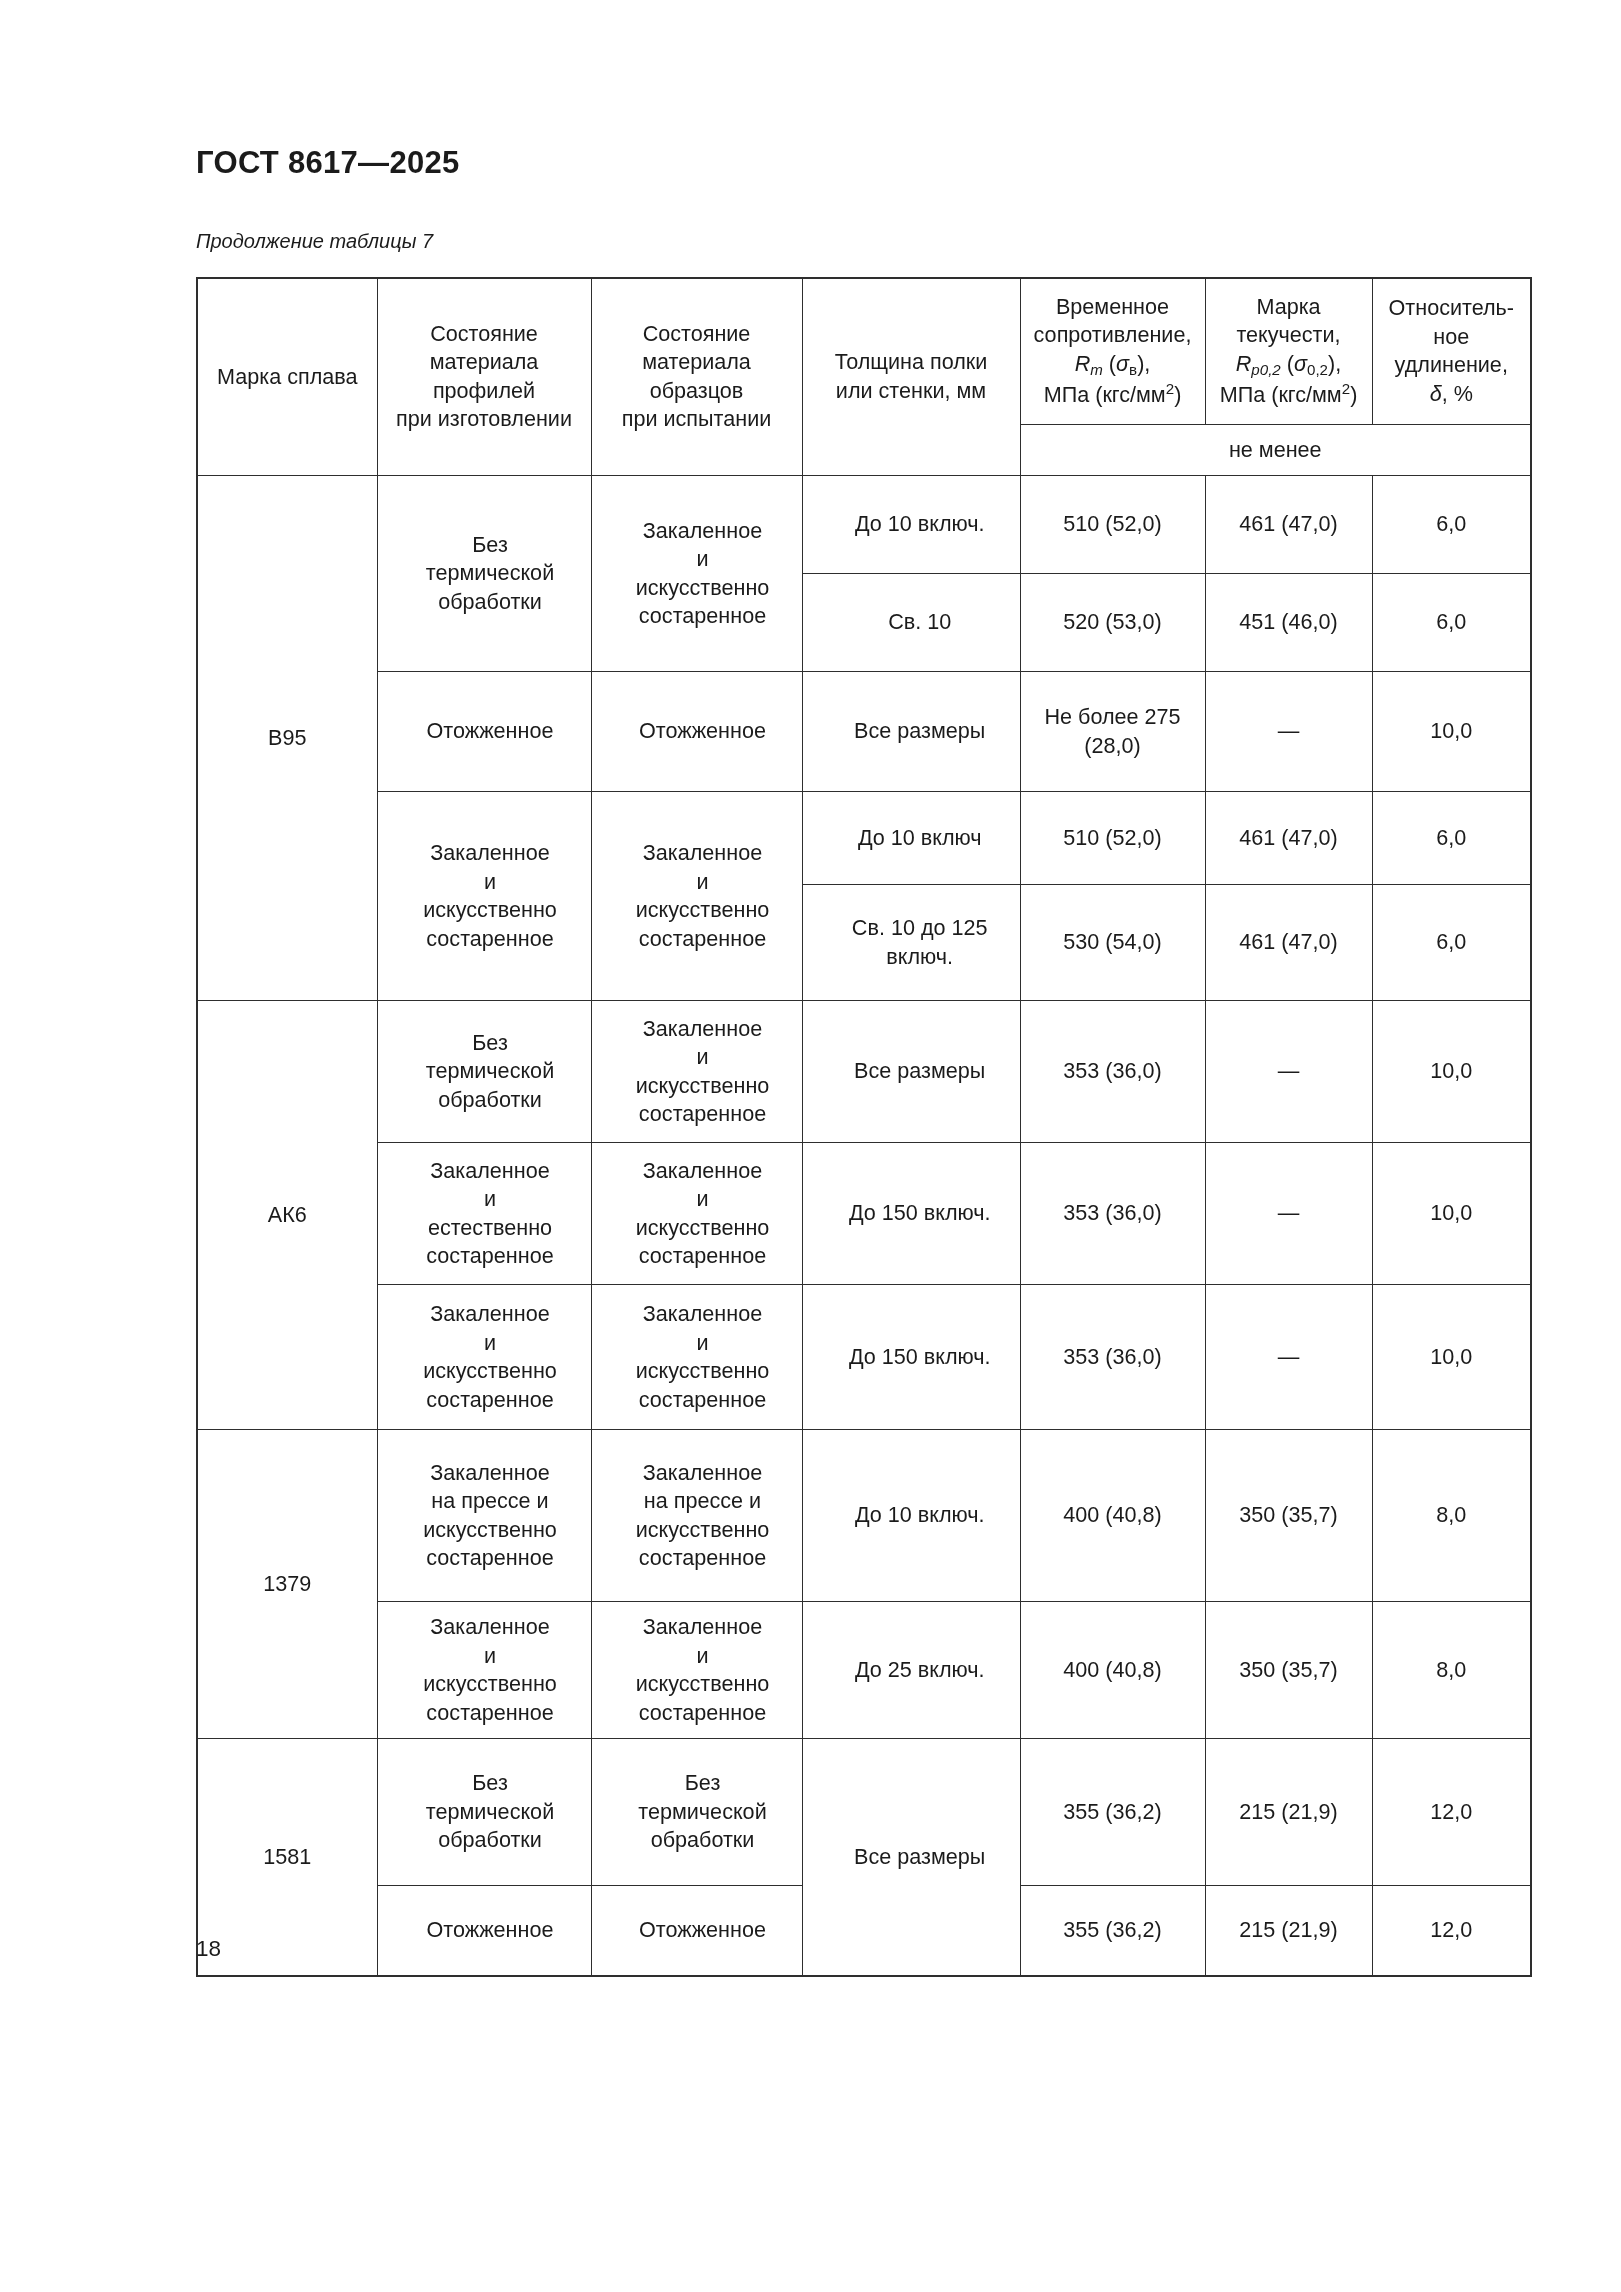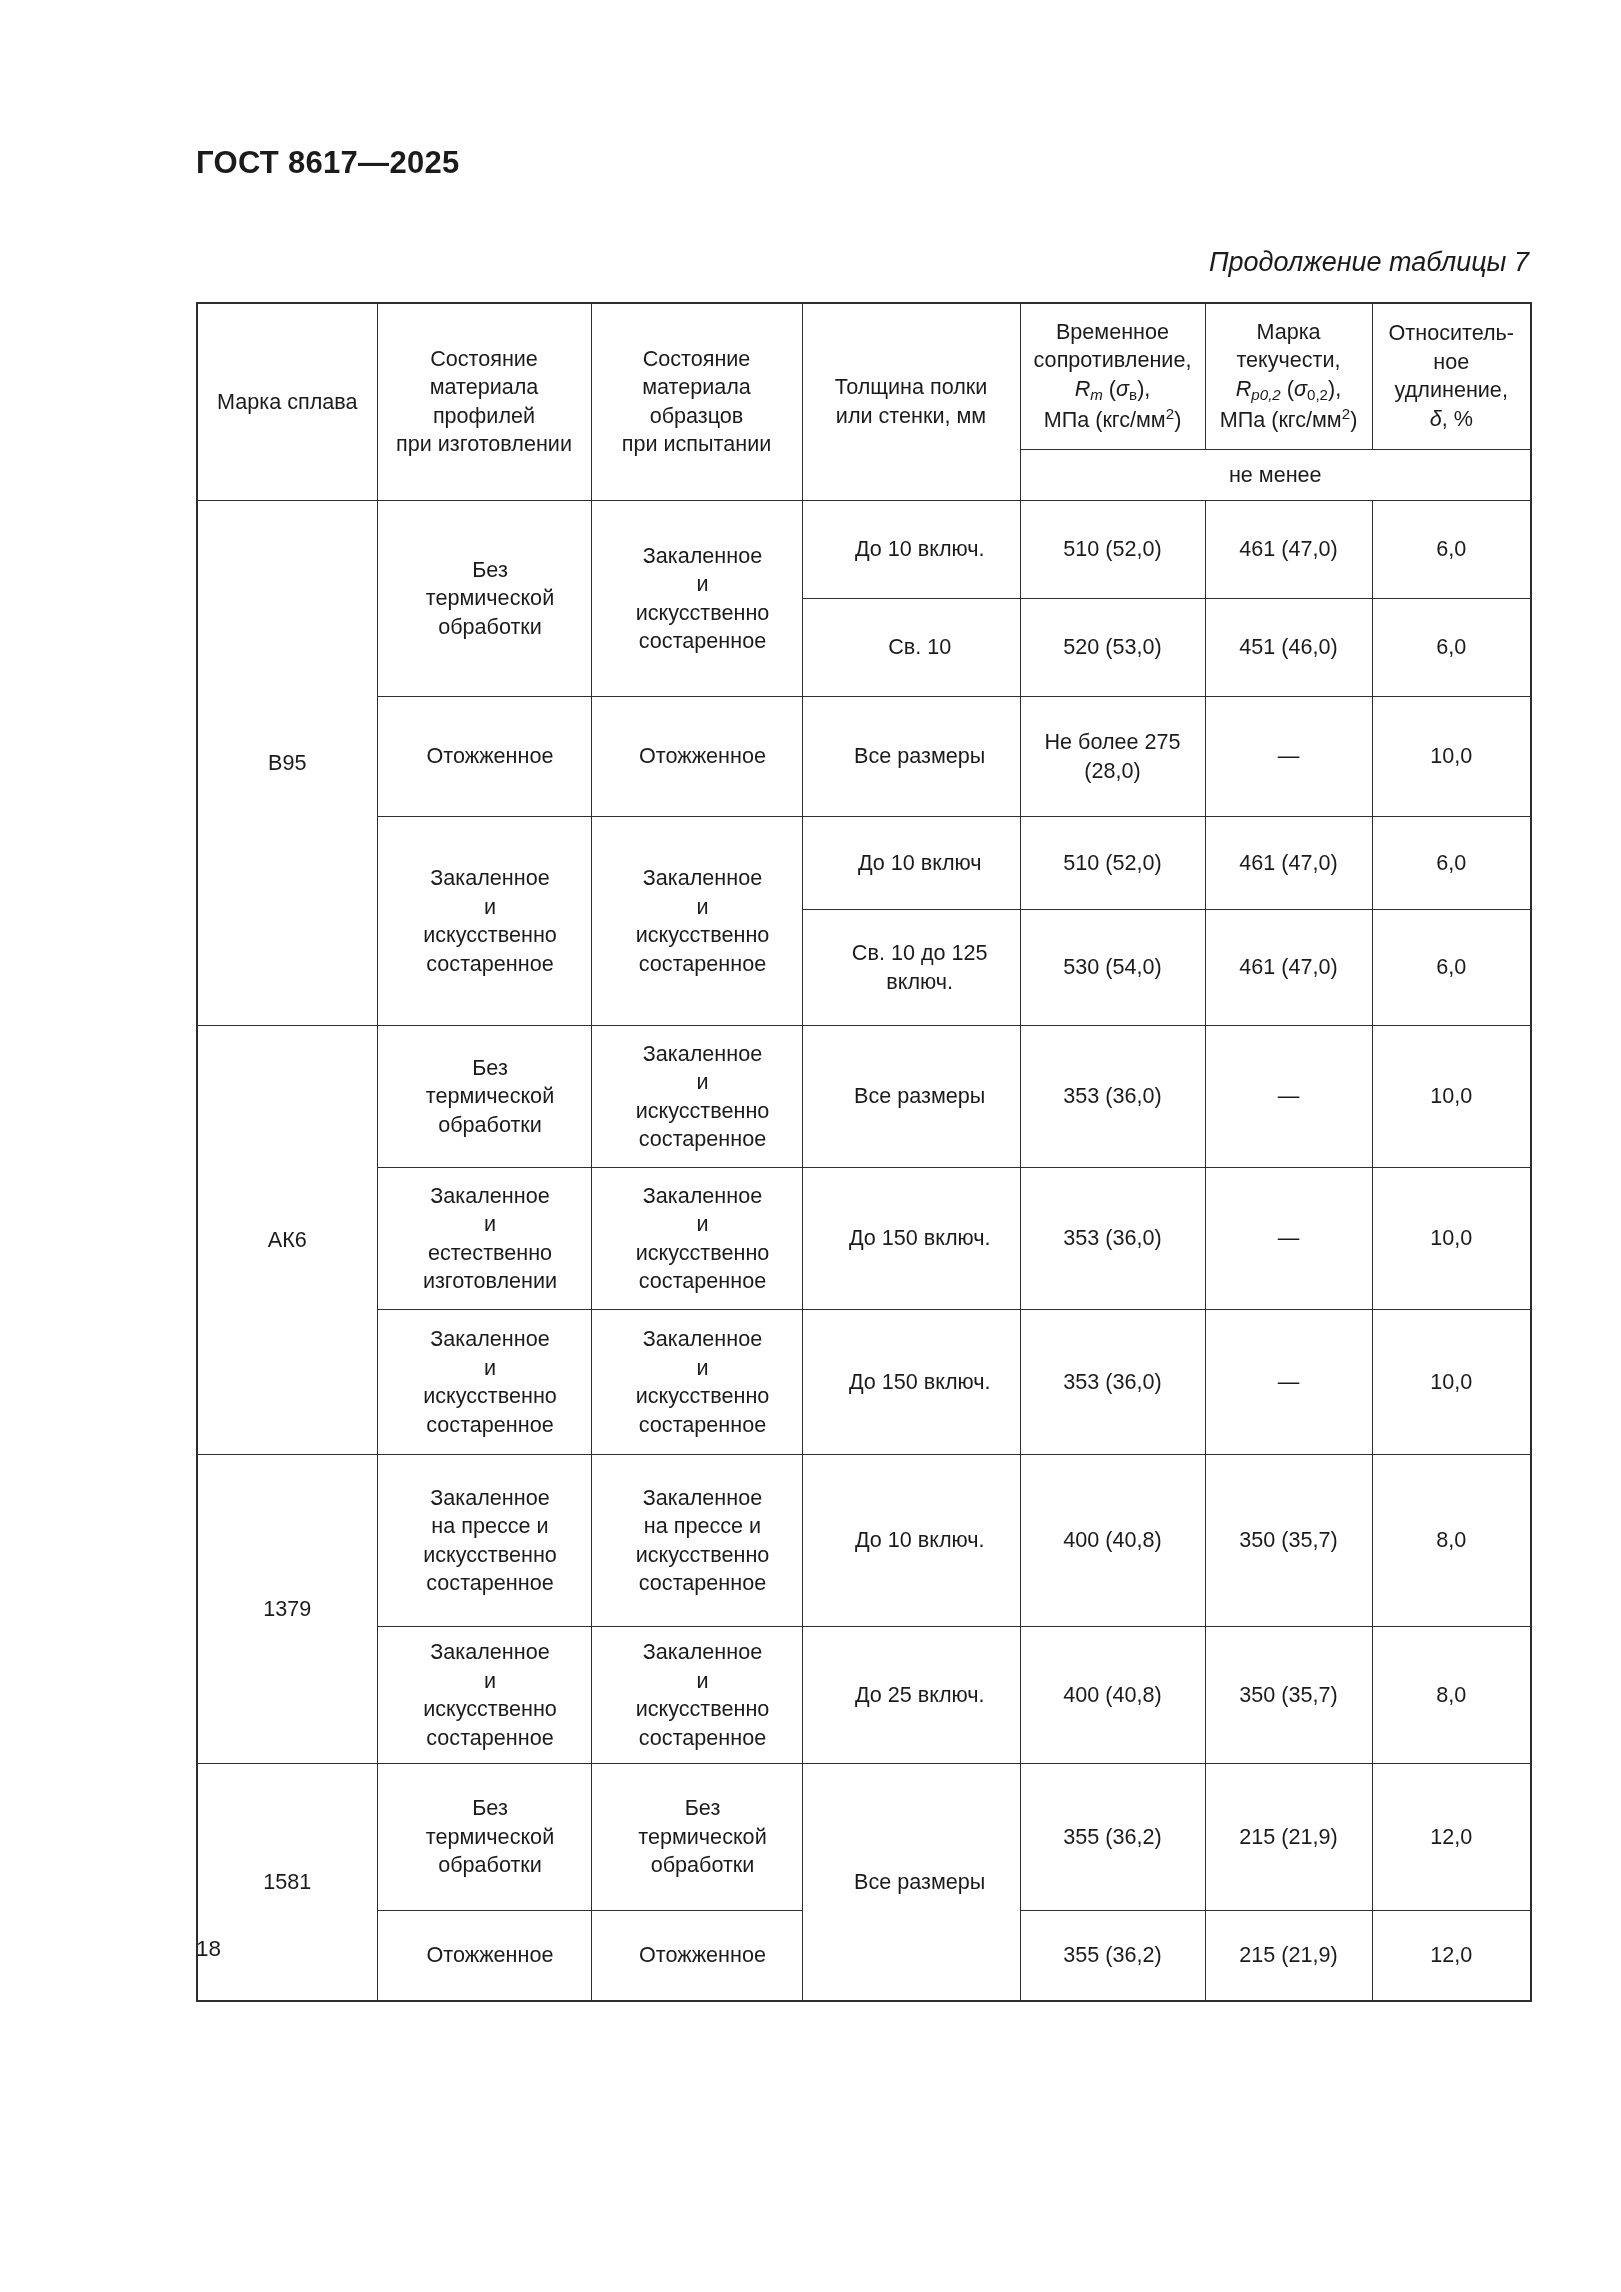--- a/index.html
+++ b/index.html
@@ -7,21 +7,21 @@
   body {
     width:1621px; height:2293px;
     background:#ffffff;
     font-family:"Liberation Sans","DejaVu Sans",sans-serif;
     color:#1b1b1b;
     position:relative;
   }
   .page-inner { padding:145px 92px 0 196px; }
 
   .doc-title { font-size:31px; font-weight:bold; letter-spacing:0.3px; }
-  .table-caption { margin-top:66px; font-style:italic; font-size:27px;text-align:right; }
+  .table-caption { margin-top:49px; font-style:italic; font-size:20px; }
 
   table.props {
     margin-top:23.5px;
     width:1333px;
     border-collapse:collapse;
     table-layout:fixed;
     border:2.2px solid #2e2e2e;
   }
   th, td {
     border:1.6px solid #2e2e2e;
@@ -150,21 +150,21 @@
     <tr style="height:142px">
       <td rowspan="3">АК6</td>
       <td class="state">Без термической обработки</td>
       <td class="state">Закаленное и искусственно состаренное</td>
       <td class="size">Все размеры</td>
       <td>353 (36,0)</td>
       <td>—</td>
       <td>10,0</td>
     </tr>
     <tr style="height:142px">
-      <td class="state">Закаленное и естественно изготовлении</td>
+      <td class="state">Закаленное и естественно состаренное</td>
       <td class="state">Закаленное и искусственно состаренное</td>
       <td class="size">До 150 включ.</td>
       <td>353 (36,0)</td>
       <td>—</td>
       <td>10,0</td>
     </tr>
     <tr style="height:145px">
       <td class="state">Закаленное и искусственно состаренное</td>
       <td class="state">Закаленное и искусственно состаренное</td>
       <td class="size">До 150 включ.</td>

